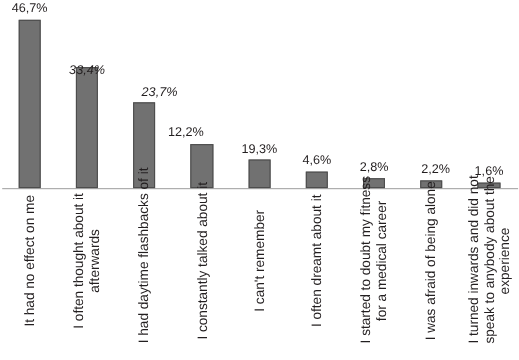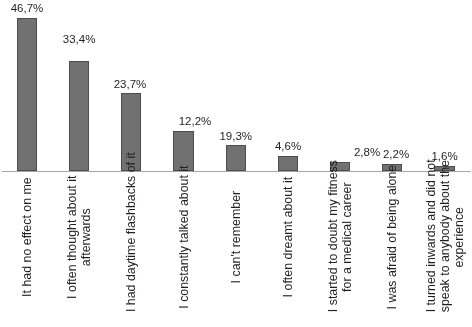--- a/index.html
+++ b/index.html
@@ -66,26 +66,26 @@
       <div class="bar" style="left: 121.2px; width: 20.3px; top: 93.1929px; height: 77.8071px; background: rgb(113, 113, 113); border-color: rgb(77, 77, 77);"></div>
       <div class="bar" style="left: 173.4px; width: 20.3px; top: 130.947px; height: 40.0526px; background: rgb(113, 113, 113); border-color: rgb(77, 77, 77);"></div>
       <div class="bar" style="left: 225.6px; width: 20.3px; top: 145.064px; height: 25.9357px; background: rgb(113, 113, 113); border-color: rgb(77, 77, 77);"></div>
       <div class="bar" style="left: 277.8px; width: 20.3px; top: 155.898px; height: 15.1018px; background: rgb(113, 113, 113); border-color: rgb(77, 77, 77);"></div>
       <div class="bar" style="left: 330px; width: 20.3px; top: 161.808px; height: 9.1924px; background: rgb(113, 113, 113); border-color: rgb(77, 77, 77);"></div>
       <div class="bar" style="left: 382.2px; width: 20.3px; top: 163.777px; height: 7.2226px; background: rgb(113, 113, 113); border-color: rgb(77, 77, 77);"></div>
       <div class="bar" style="left: 434.4px; width: 20.3px; top: 165.747px; height: 5.2528px; background: rgb(113, 113, 113); border-color: rgb(77, 77, 77);"></div>
     </div>
   <div id="values">
       <div class="value" style="left: -13.05px; width: 80px; top: 3.1839px;">46,7%</div>
-      <div class="value" style="left: 39.15px; width: 80px; top: 34px;">33,4%</div>
-      <div class="value" style="left: 90px; width: 80px; top: 78.6929px;">23,7%</div>
-      <div class="value" style="left: 155px; width: 80px; top: 116.447px;">12,2%</div>
+      <div class="value" style="left: 39.15px; width: 80px; top: 59px; font-style: italic;">33,4%</div>
+      <div class="value" style="left: 105px; width: 80px; top: 78.6929px; font-style: italic;">23,7%</div>
+      <div class="value" style="left: 129px; width: 80px; top: 116.447px;">12,2%</div>
       <div class="value" style="left: 195.75px; width: 80px; top: 130.564px;">19,3%</div>
       <div class="value" style="left: 248px; width: 80px; top: 141.398px;">4,6%</div>
-      <div class="value" style="left: 300.15px; width: 80px; top: 147.308px; text-align: right;">2,8%</div>
+      <div class="value" style="left: 300.15px; width: 80px; top: 147.308px;">2,8%</div>
       <div class="value" style="left: 356px; width: 80px; top: 149.277px;">2,2%</div>
       <div class="value" style="left: 404.55px; width: 80px; top: 151.247px;">1,6%</div>
     </div>
   <div id="cats">
       <div class="cat" style="width: 150px; left: -48.05px; top: 229.9px;">
         <span class="cat-inner"><span>It had no effect on me</span></span>
       </div>
       <div class="cat" style="width: 150px; left: 4.15px; top: 222.8px;">
         <span class="cat-inner"><span>I often thought about it</span><br><span>afterwards</span></span>
       </div>

